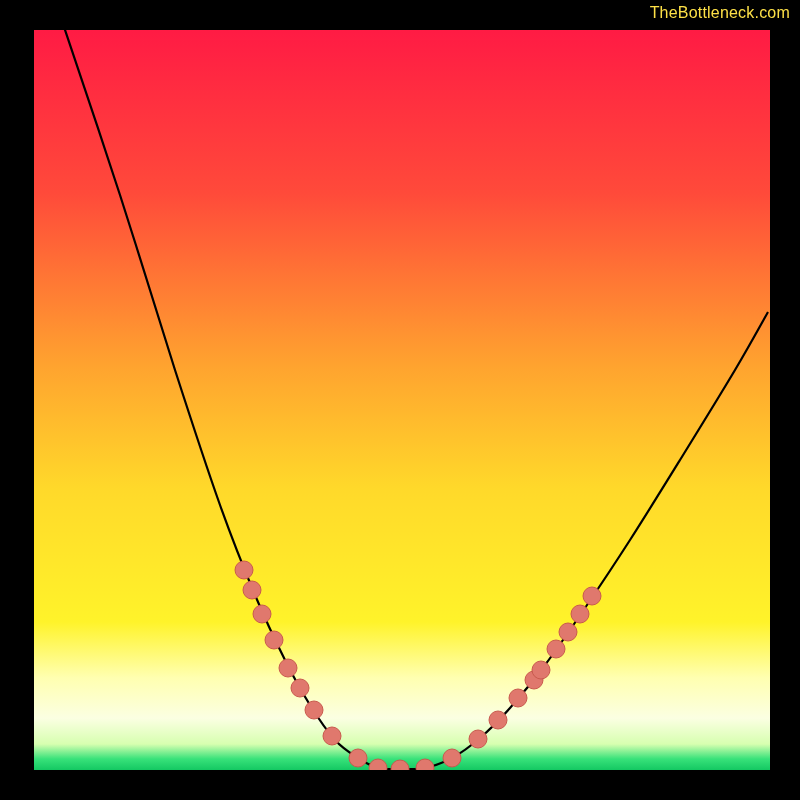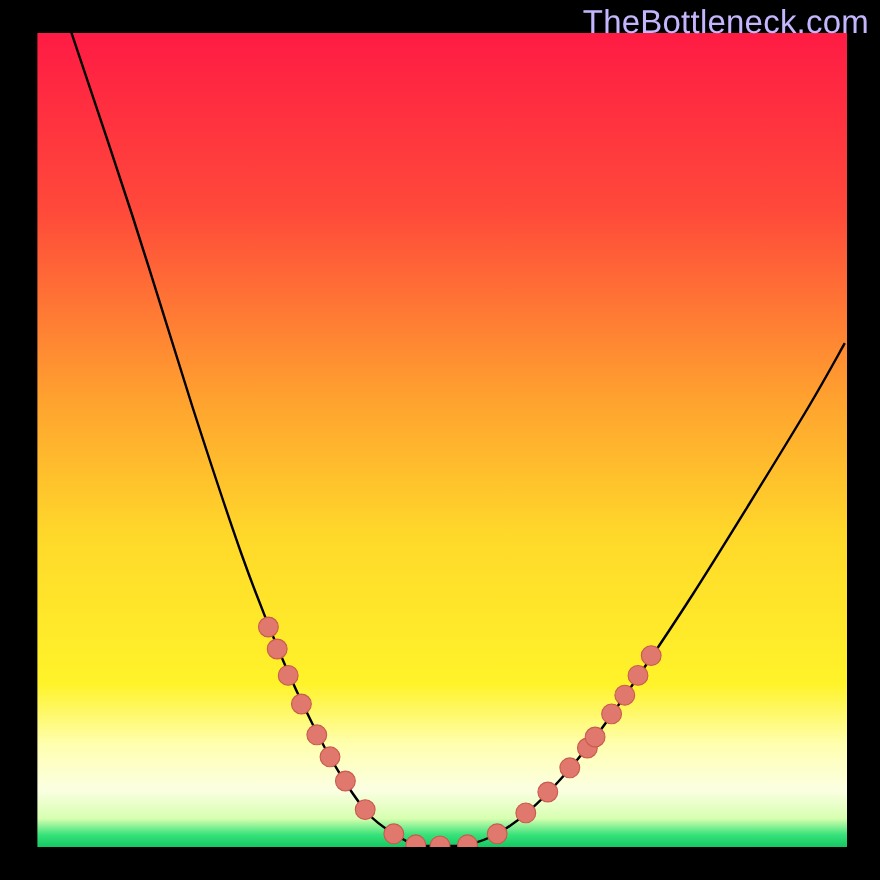--- a/index.html
+++ b/index.html
@@ -13,22 +13,22 @@
   }
   .stage {
     position: relative;
     width: 800px;
     height: 800px;
   }
   .watermark {
     position: absolute;
     top: 4px;
     right: 10px;
-    color: #c4b5fd;
-    font-size: 30px;
+    color: #fde047;
+    font-size: 16px;
     font-weight: 500;
     letter-spacing: 0.2px;
     z-index: 5;
     user-select: none;
   }
   svg {
     position: absolute;
     top: 0;
     left: 0;
   }

